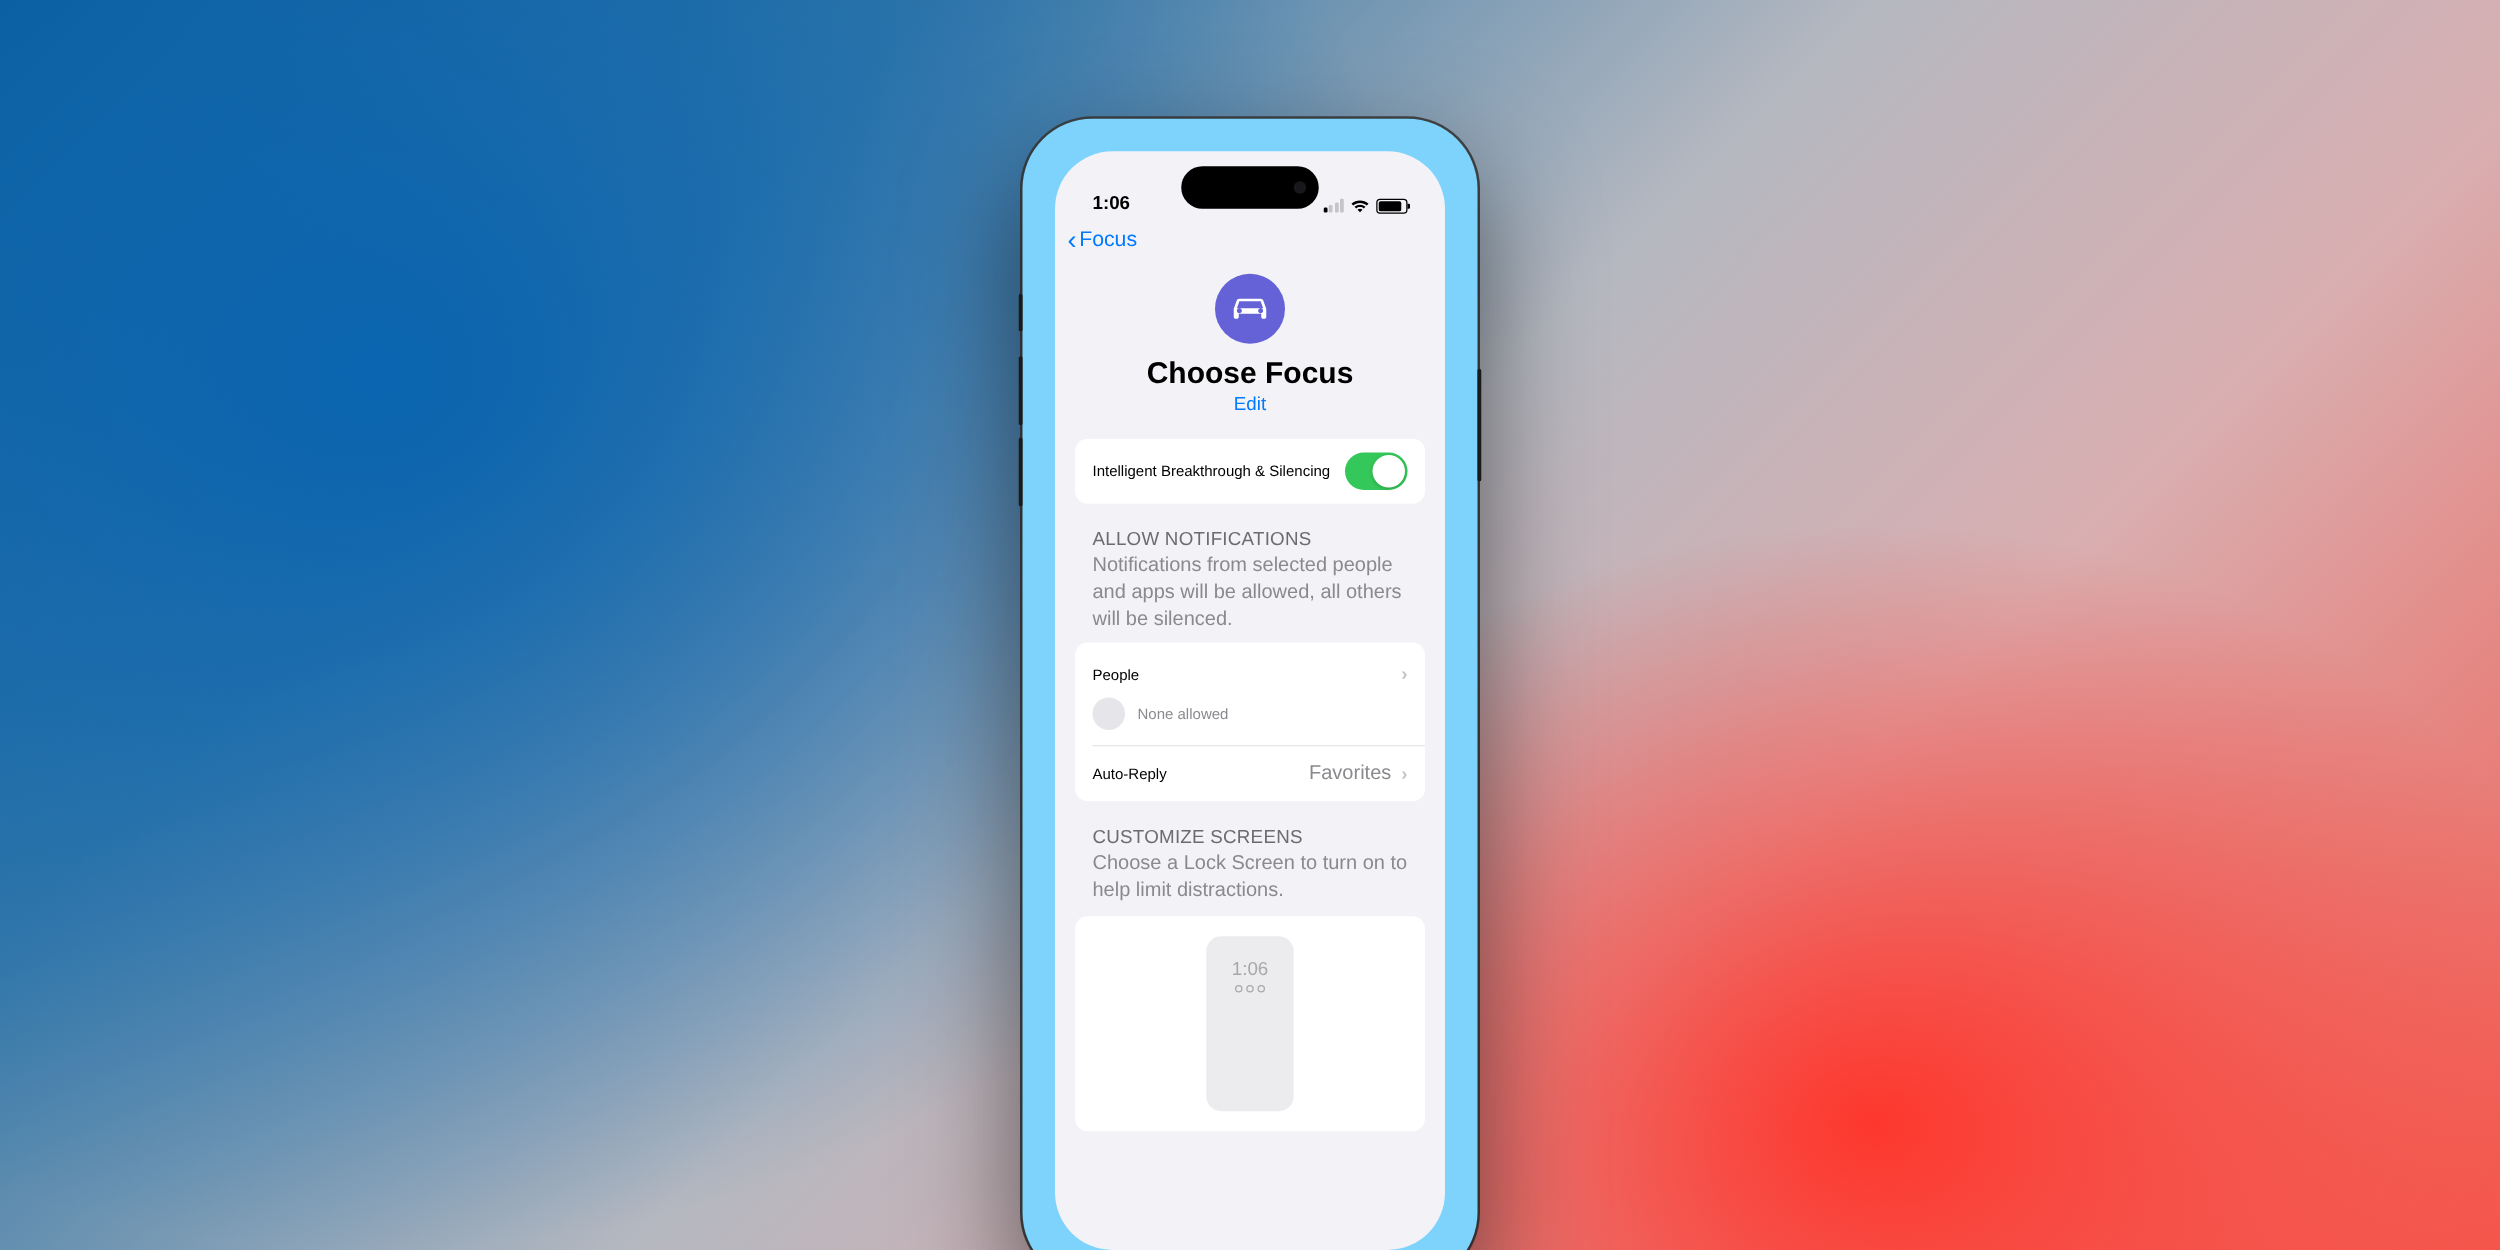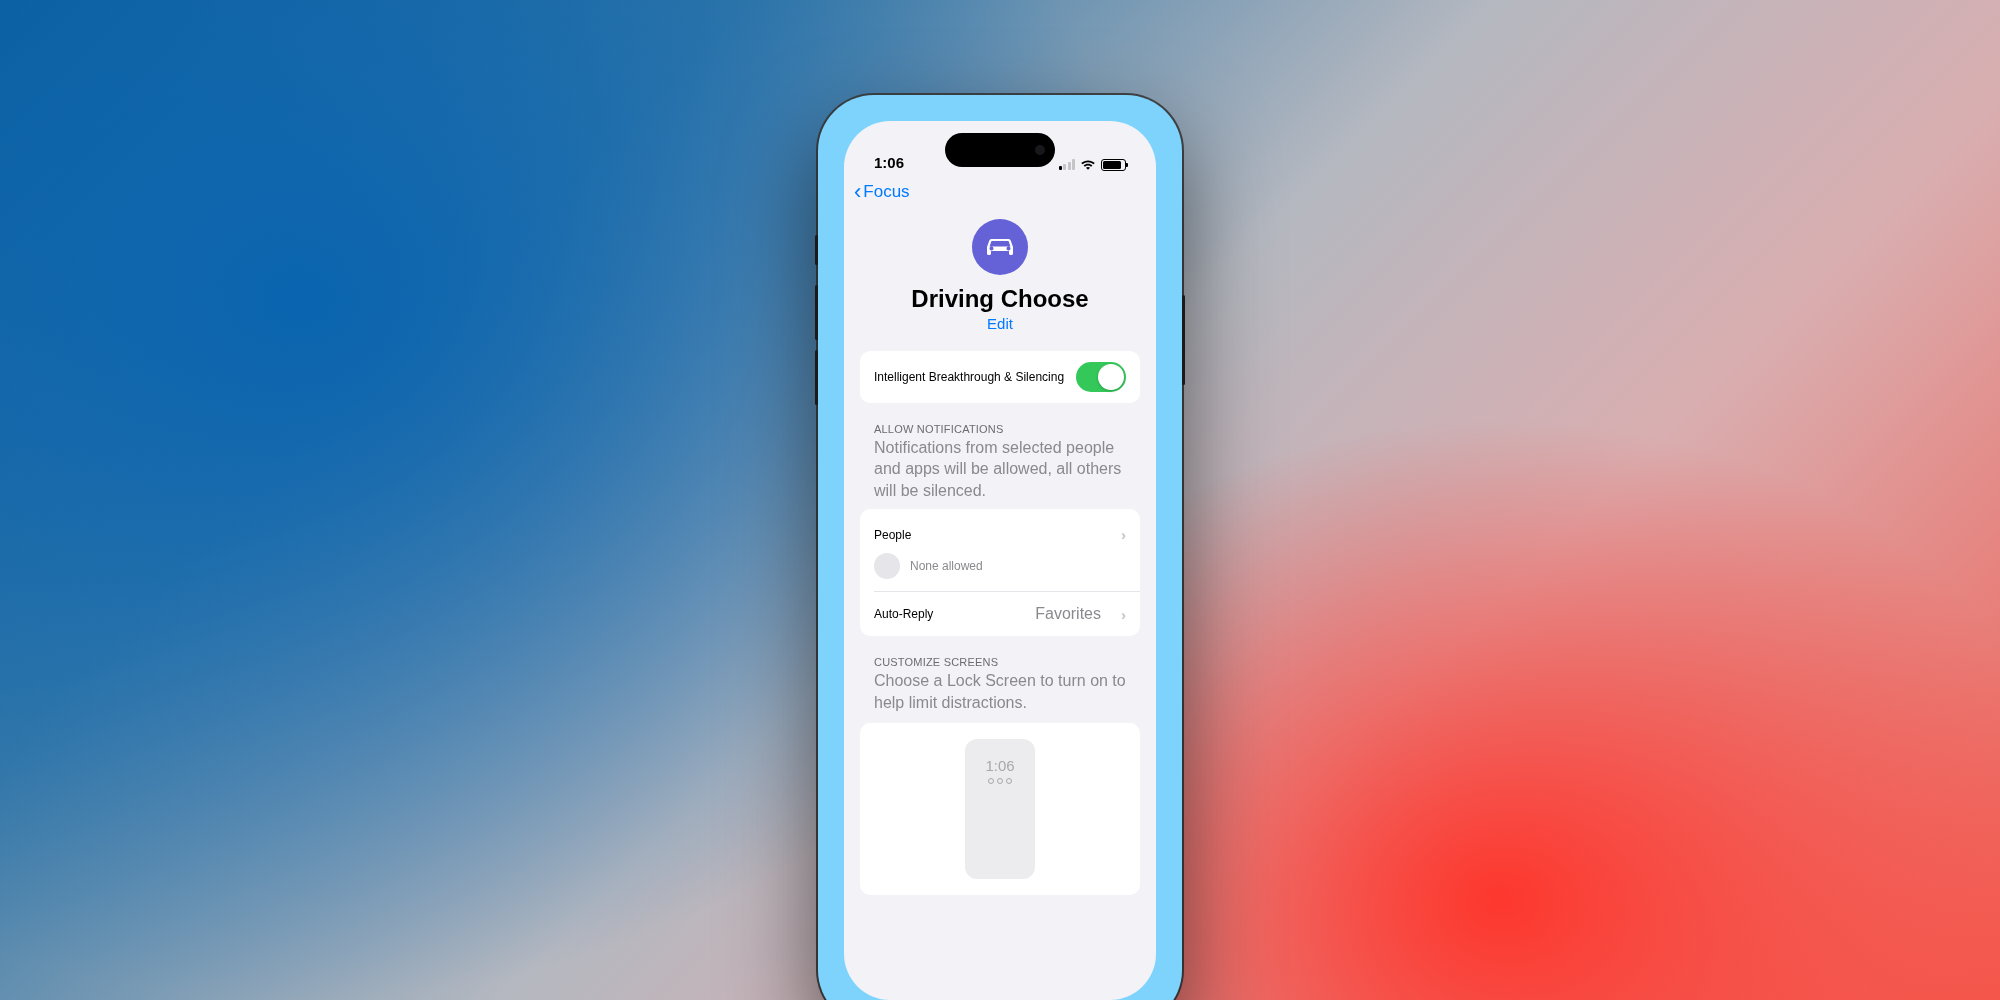--- a/index.html
+++ b/index.html
@@ -120,34 +120,34 @@
     background: #fff; border-radius: 50%;
     box-shadow: 0 1px 3px rgba(0,0,0,0.2);
   }
   .footer-text {
     font-size: 12px;
     color: #8a8a8e;
     padding: 7px 14px 0;
     line-height: 1.35;
   }
   .section-title {
-    font-size: 11px;
+    font-size: 15px;
     color: #6c6c70;
     padding: 20px 14px 2px;
     text-transform: uppercase;
     font-weight: 400;
     letter-spacing: 0.2px;
   }
   .section-sub {
     font-size: 16px;
     color: #8a8a8e;
     padding: 0 14px 8px;
     line-height: 1.35;
   }
-  .row-disclose { display:flex; align-items:center; gap:20px; color:#8a8a8e; font-size:16px;}
+  .row-disclose { display:flex; align-items:center; gap:8px; color:#8a8a8e; font-size:16px;}
   .chev-right { color:#c5c5c7; font-size:15px; font-weight:600;}
   .people-sub { display:flex; align-items:center; gap:10px; padding: 0 14px 12px;}
   .avatar-ph { width:26px;height:26px;border-radius:50%;background:#e5e5ea;}
   .people-sub-text{font-size:12px;color:#8a8a8e;}
   .divider{height:1px;background:#e5e5ea;margin-left:14px;}
   .screens-card{background:#fff;border-radius:10px;padding:16px;margin-top:2px;display:flex;justify-content:center;}
   .mini-phone{width:70px;height:140px;background:#ececee;border-radius:12px;display:flex;flex-direction:column;align-items:center;padding-top:18px;gap:4px;}
   .mini-time{font-size:15px;font-weight:300;color:#a8a8ac;}
   .mini-dots{display:flex;gap:3px;}
   .mini-dots span{width:6px;height:6px;border:1px solid #a8a8ac;border-radius:50%;}
@@ -190,21 +190,21 @@
         <span>Focus</span>
       </div>
     </div>
 
     <div class="header-block">
       <div class="icon-circle">
         <svg width="32" height="32" viewBox="0 0 32 32">
             <path fill="#fff" d="M7 20v2.5c0 .8-.7 1.5-1.5 1.5h-1C3.7 24 3 23.3 3 22.5V16l2.3-6.5C5.7 8.6 6.5 8 7.5 8h17c1 0 1.8.6 2.2 1.5L29 16v6.5c0 .8-.7 1.5-1.5 1.5h-1c-.8 0-1.5-.7-1.5-1.5V20H7zM7.5 10l-2 5.5h21l-2-5.5h-17zM7.5 19.5c1.1 0 2-.9 2-2s-.9-2-2-2-2 .9-2 2 .9 2 2 2zm17 0c1.1 0 2-.9 2-2s-.9-2-2-2-2 .9-2 2 .9 2 2 2z"></path>
           </svg>
       </div>
-      <div class="page-title">Driving Choose</div>
+      <div class="page-title">Choose Focus</div>
       <span class="edit-link">Edit</span>
     </div>
 
     <div class="content">
       <div class="card">
         <div class="row">
           <span class="row-label">Intelligent Breakthrough &amp; Silencing</span>
           <div class="toggle">
               <div class="toggle-knob"></div>
             </div>

